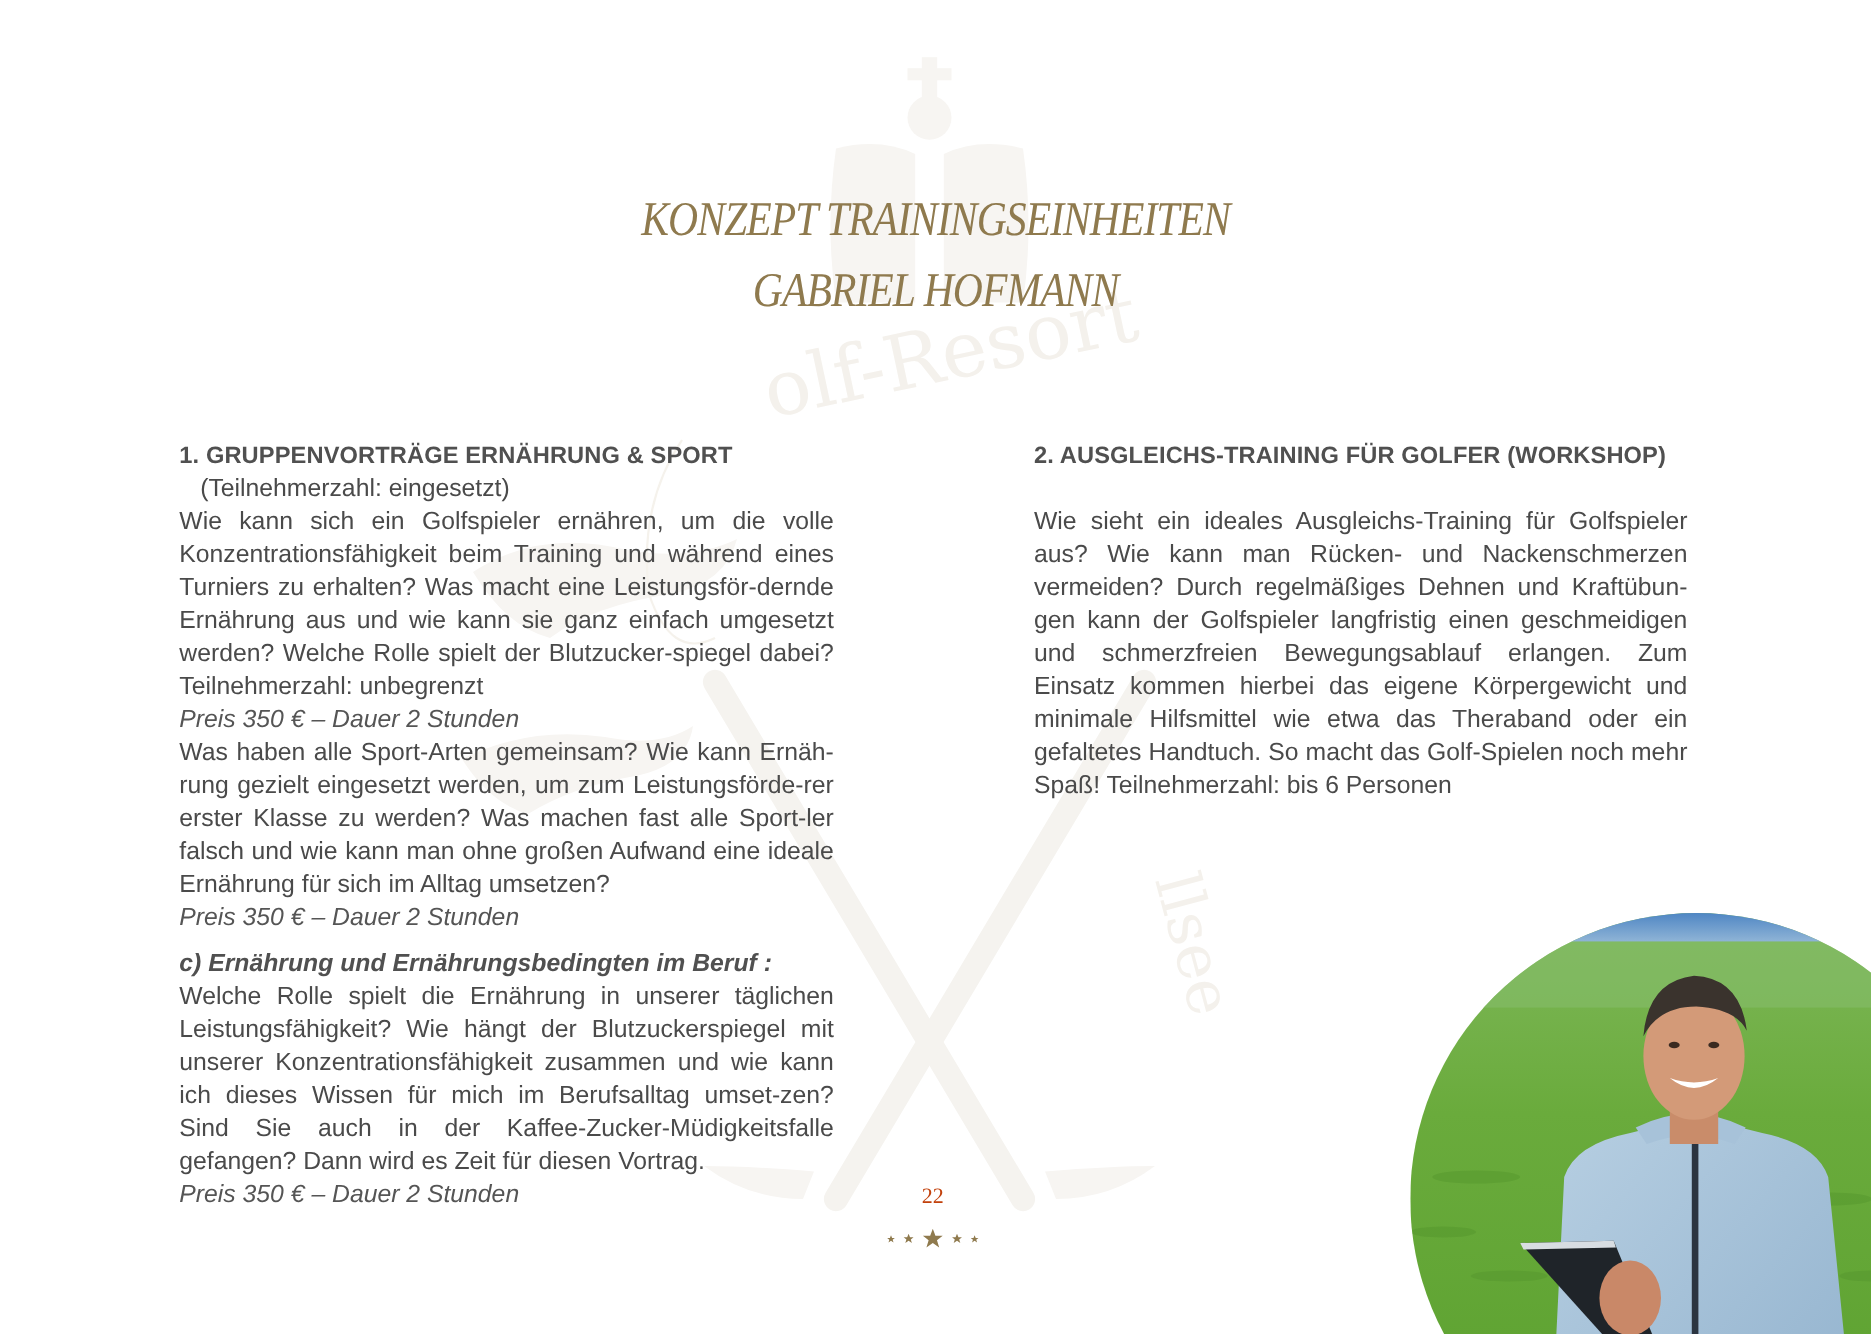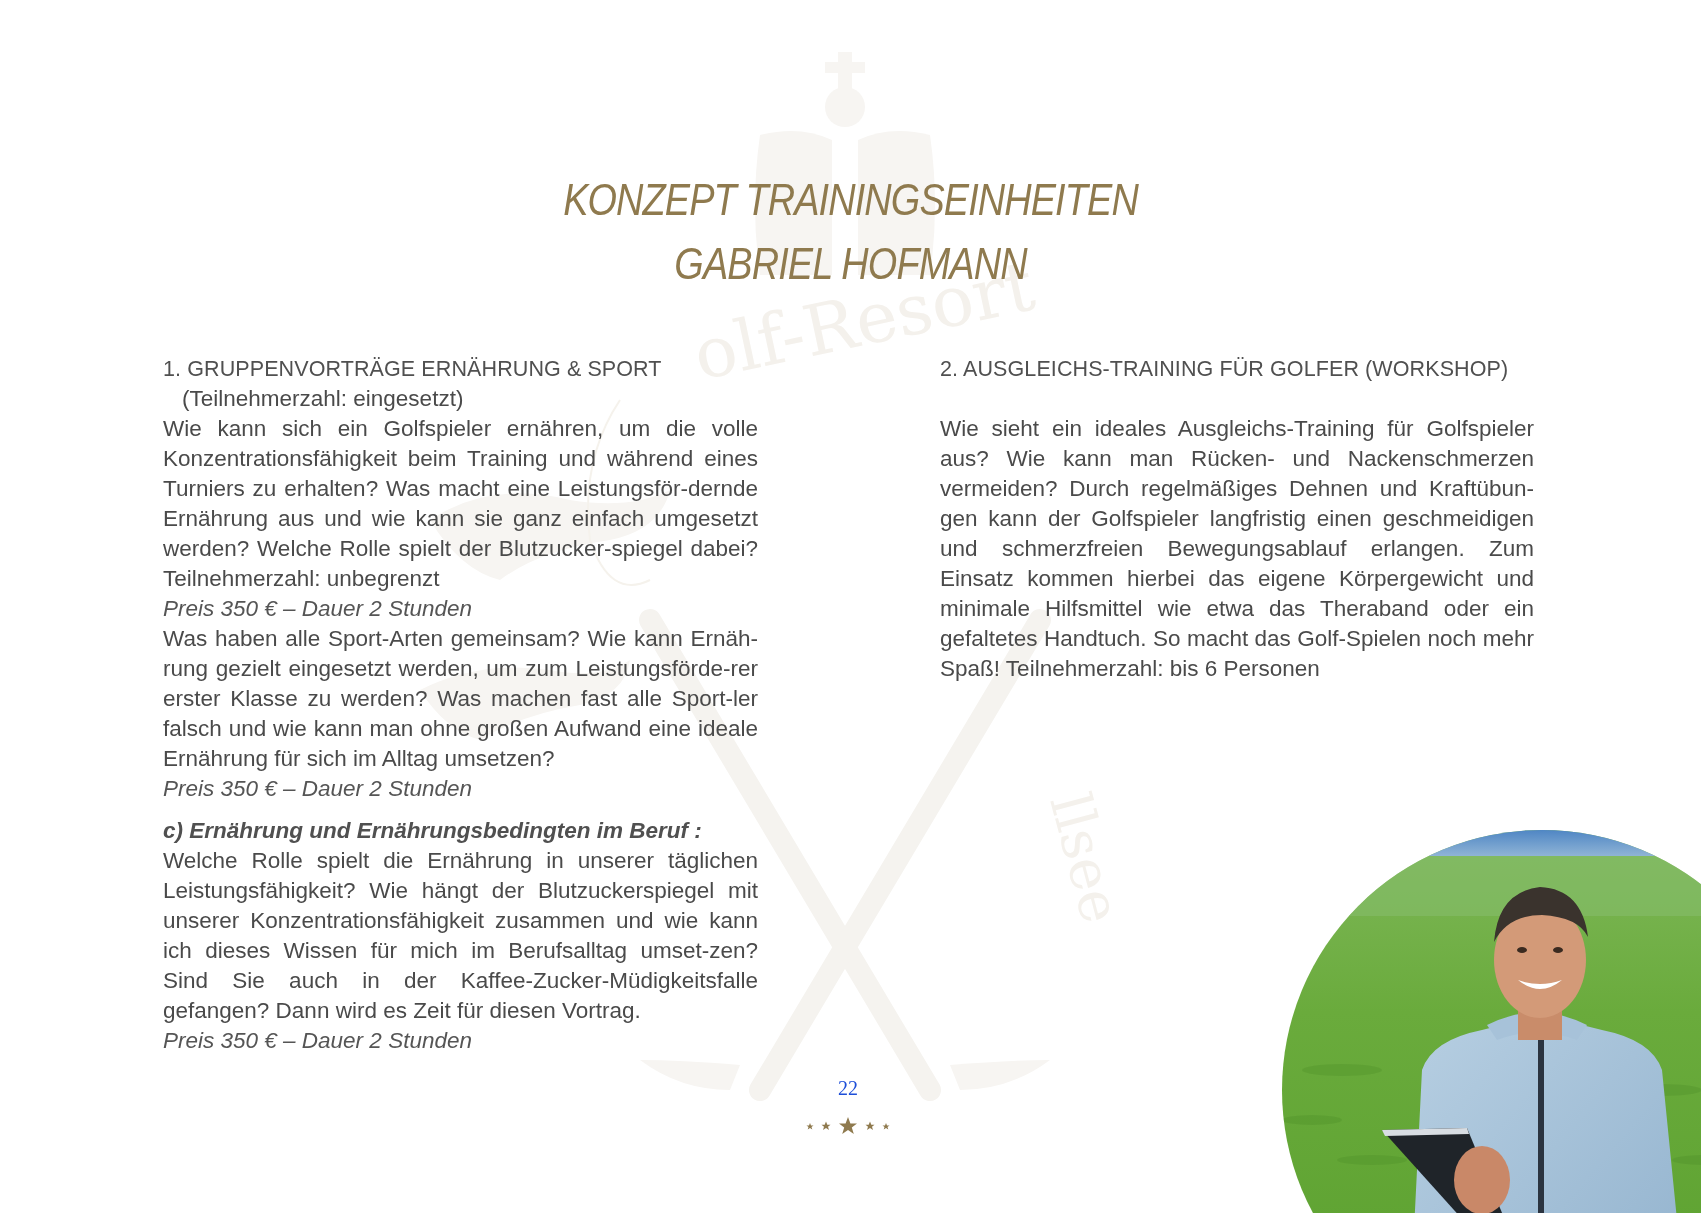--- a/index.html
+++ b/index.html
@@ -7,35 +7,35 @@
     width:1701px; height:1213px; position:relative; overflow:hidden;
     background:#ffffff;
     font-family:"Liberation Sans", "DejaVu Sans", sans-serif;
     color:#4a4a4a;
   }
   .watermark { position:absolute; left:0; top:0; width:1701px; height:1213px; pointer-events:none; }
   .title {
     position:absolute; left:0; width:1701px; top:168px; text-align:center;
     color:#8f7a4e; font-style:italic; font-weight:300;
     font-size:44px; line-height:64px; letter-spacing:-1px;
-    font-family:Liberation Sans, sans-serif; font-stretch:condensed;
+    font-family:Liberation Serif, serif; font-stretch:condensed;
   }
   .title div { transform:scaleX(0.86); }
   .col { position:absolute; font-size:22.5px; line-height:30px; }
   .col.left { left:163px; top:354px; width:595px; }
   .col.right { left:940px; top:354px; width:594px; }
-  .h { font-weight:normal; font-size:21.5px; line-height:30px; color:#505050; letter-spacing:0.1px; }
+  .h { font-weight:bold; font-size:21.5px; line-height:30px; color:#505050; letter-spacing:0.1px;margin-top:45px; }
   .sub { padding-left:19px; }
   .item-title { font-weight:bold; font-style:italic; color:#505050; margin-top:12px; }
   .just { text-align:justify; text-align-last:left; }
   .price { font-style:italic; color:#555; }
   .gap { height:30px; }
   .pagenum {
     position:absolute; left:808px; width:80px; top:1077px; text-align:center;
-    font-family:"Liberation Serif", serif; color:#1d4ed8; font-size:20px;
+    font-family:"Liberation Serif", serif; color:#c2410c; font-size:20px;
   }
   .stars { position:absolute; left:798px; width:100px; top:1114px; height:24px; }
   .photo {
     position:absolute; left:1282px; top:830px; width:520px; height:520px;
     border-radius:50%; overflow:hidden;
   }
 </style>
 </head>
 <body>
 

